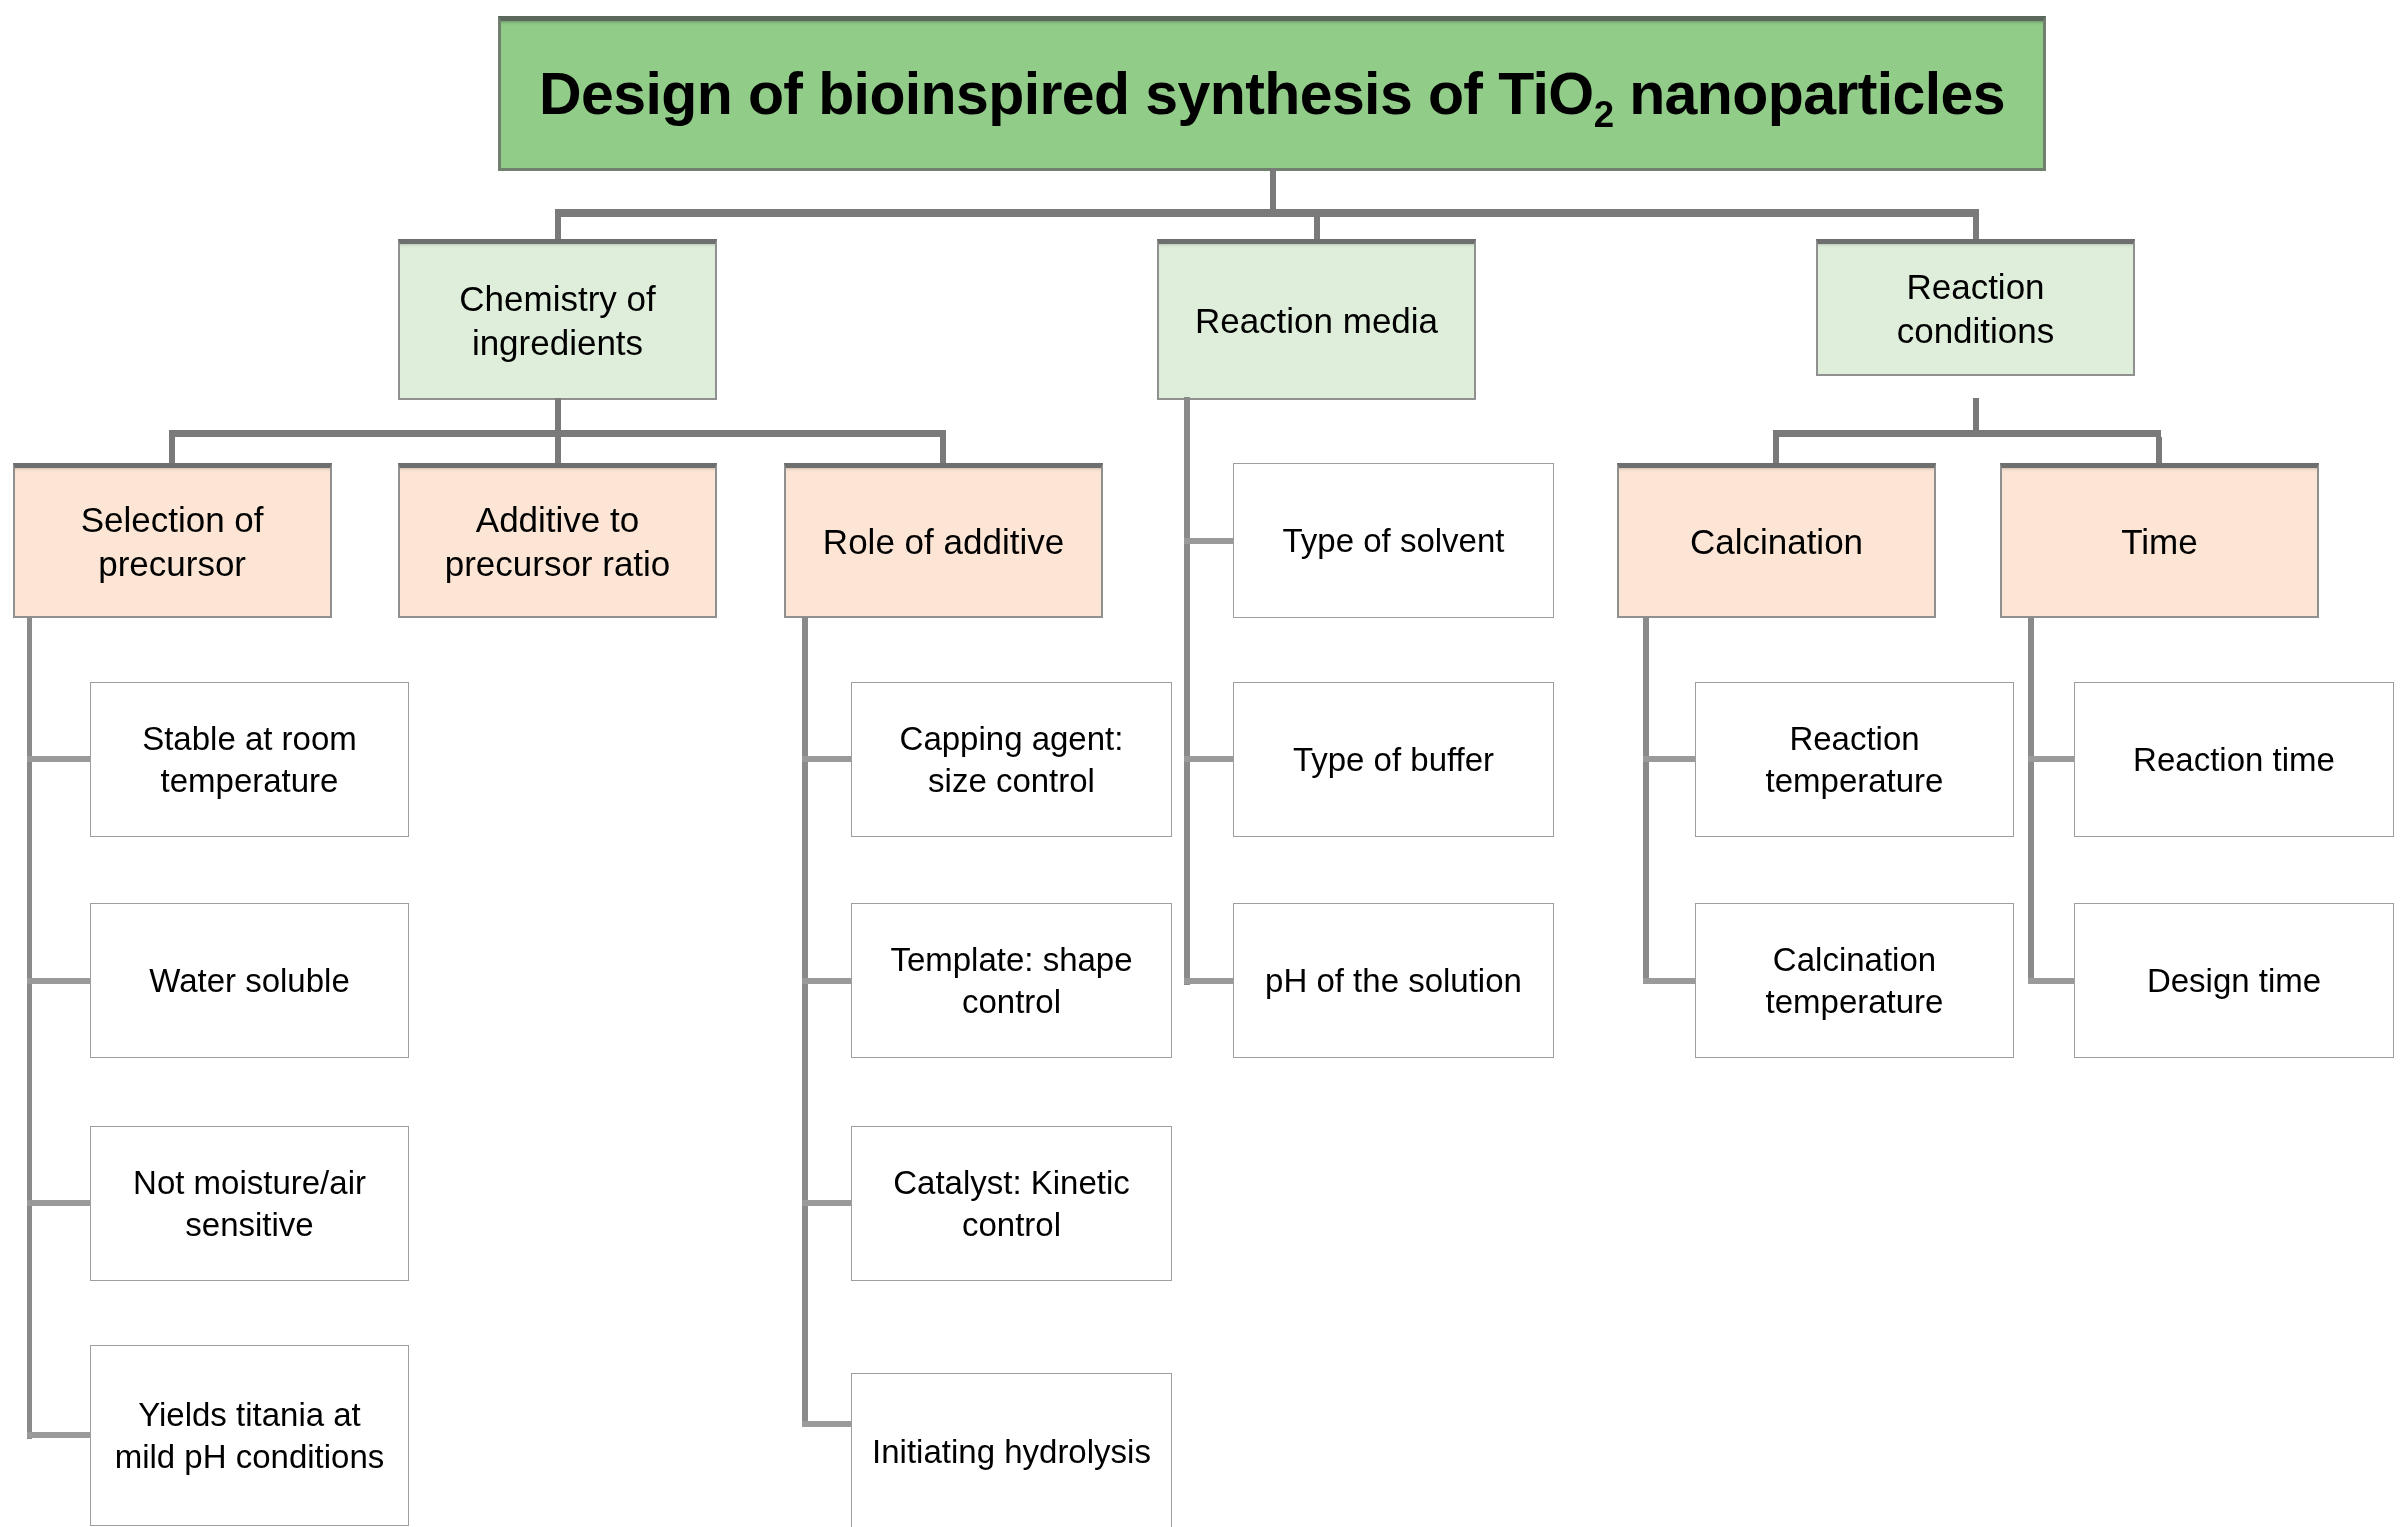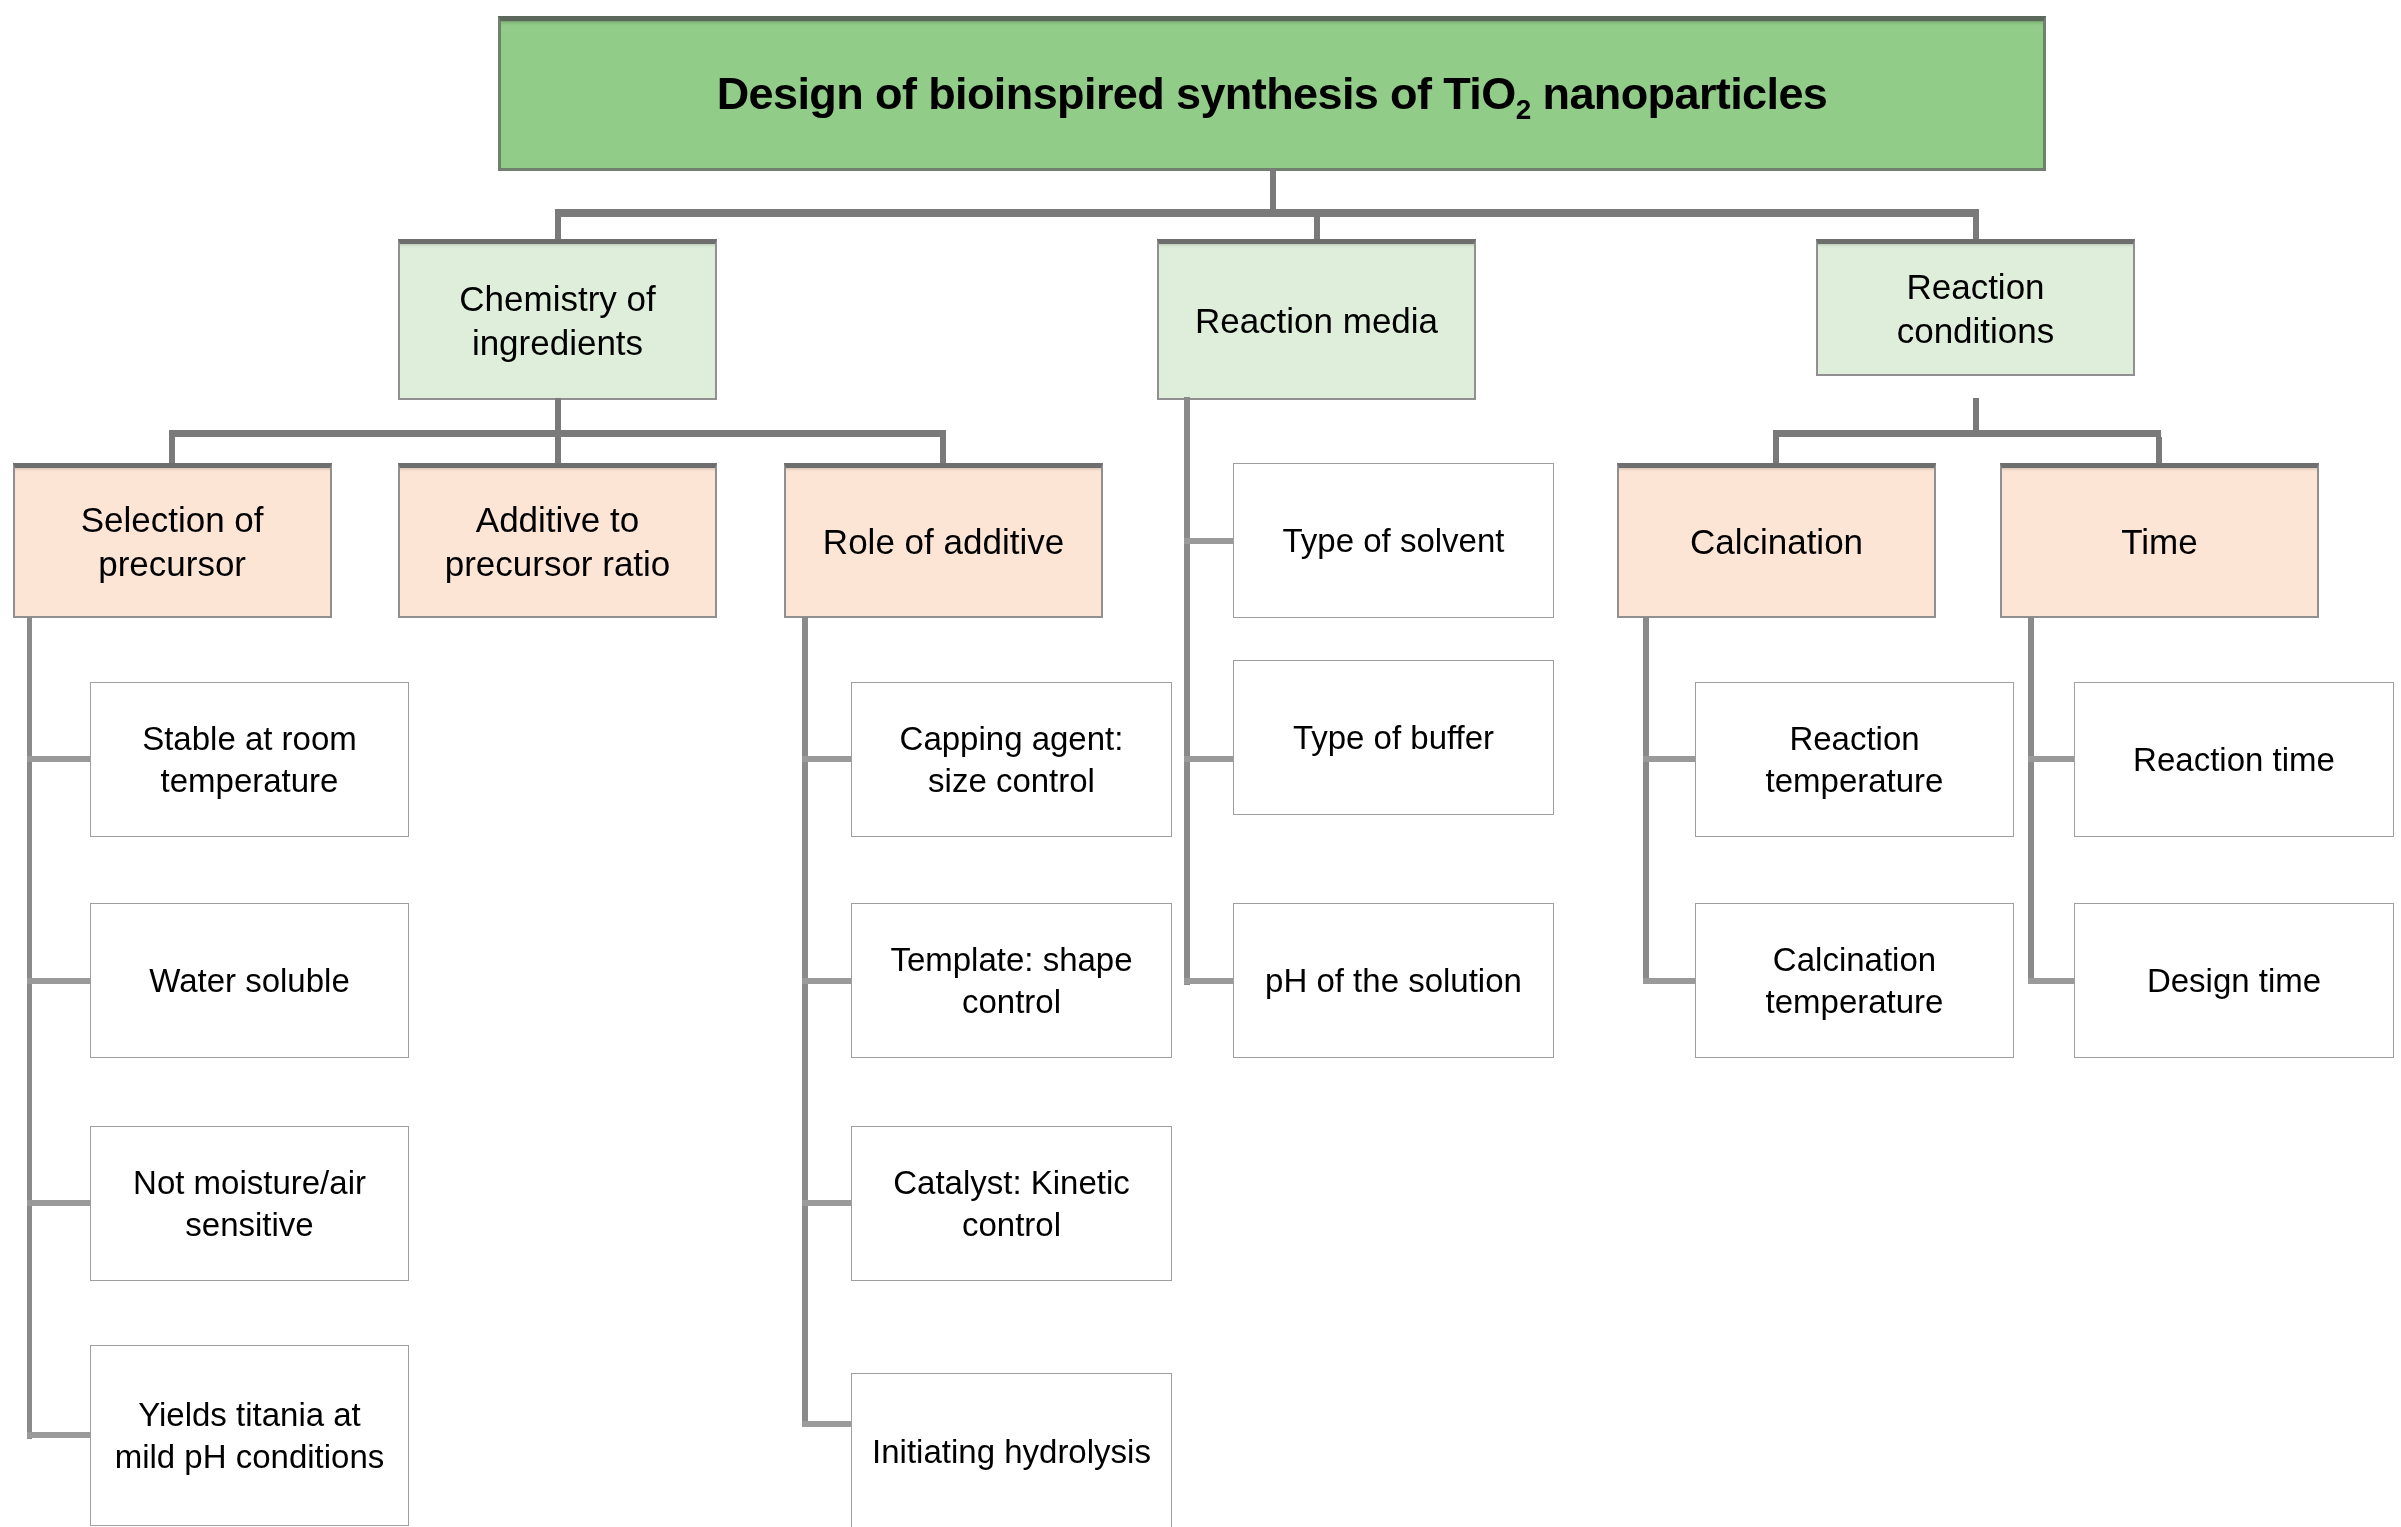--- a/index.html
+++ b/index.html
@@ -1,21 +1,21 @@
 <!DOCTYPE html>
 <html style="font-size:10px"><head>
 <meta charset="utf-8">
 <style>
   html,body{margin:0;padding:0;background:#ffffff;}
   #canvas{position:relative;width:2401px;height:1527px;background:#ffffff;overflow:hidden;
           font-family:"Liberation Sans",sans-serif;color:#000;}
   .box{position:absolute;display:flex;align-items:center;justify-content:center;
        text-align:center;box-sizing:border-box;line-height:1.25;}
   .lv1{background:#92cc89;border:3.2px solid #728070;border-top:5.7px solid #5d685c;
-       font-weight:bold;font-size:45px;letter-spacing:-0.6px;white-space:nowrap;
+       font-weight:bold;font-size:59px;letter-spacing:-0.6px;white-space:nowrap;
        box-shadow:inset 0 3.8px 3.2px -2.5px rgba(0,0,0,.25);}
   .lv2{background:#dfeedb;border:2.5px solid #909090;border-top:5px solid #6e6e6e;
        font-size:35px;box-shadow:inset 0 3.2px 3.2px -2.5px rgba(0,0,0,.2);}
   .lv3{background:#fce5d5;border:2.5px solid #909090;border-top:5px solid #6e6e6e;
        font-size:35px;box-shadow:inset 0 3.2px 3.2px -2.5px rgba(0,0,0,.2);}
   .leaf{background:#ffffff;border:1.9px solid #9e9e9e;font-size:33px;padding:0 17.7px;}
   .pad{padding:0 17.7px;}
   .hline,.vline{position:absolute;background:#7a7a7a;}
   .trunk{position:absolute;background:#8a8a8a;}
   .stub{position:absolute;background:#9a9a9a;}
@@ -87,21 +87,21 @@
   <div class="box leaf" style="left:90px;top:682px;width:319px;height:155px;">Stable at room temperature</div>
   <div class="box leaf" style="left:90px;top:903px;width:319px;height:155px;">Water soluble</div>
   <div class="box leaf" style="left:90px;top:1126px;width:319px;height:155px;">Not moisture/air sensitive</div>
   <div class="box leaf" style="left:90px;top:1345px;width:319px;height:181px;">Yields titania at mild pH conditions</div>
 
   <div class="box leaf" style="left:851px;top:682px;width:321px;height:155px;">Capping agent: size control</div>
   <div class="box leaf" style="left:851px;top:903px;width:321px;height:155px;">Template: shape control</div>
   <div class="box leaf" style="left:851px;top:1126px;width:321px;height:155px;">Catalyst: Kinetic control</div>
   <div class="box leaf" style="left:851px;top:1345px;width:321px;height:158px;margin-top:28px;">Initiating hydrolysis</div>
 
-  <div class="box leaf" style="left:1233px;top:660px;width:321px;height:155px;">Type of buffer</div>
+  <div class="box leaf" style="left:1233px;top:682px;width:321px;height:155px;">Type of buffer</div>
   <div class="box leaf" style="left:1233px;top:903px;width:321px;height:155px;">pH of the solution</div>
 
   <div class="box leaf" style="left:1695px;top:682px;width:319px;height:155px;">Reaction temperature</div>
   <div class="box leaf" style="left:1695px;top:903px;width:319px;height:155px;">Calcination temperature</div>
 
   <div class="box leaf" style="left:2074px;top:682px;width:320px;height:155px;">Reaction time</div>
   <div class="box leaf" style="left:2074px;top:903px;width:320px;height:155px;">Design time</div>
 
 </div>
 

